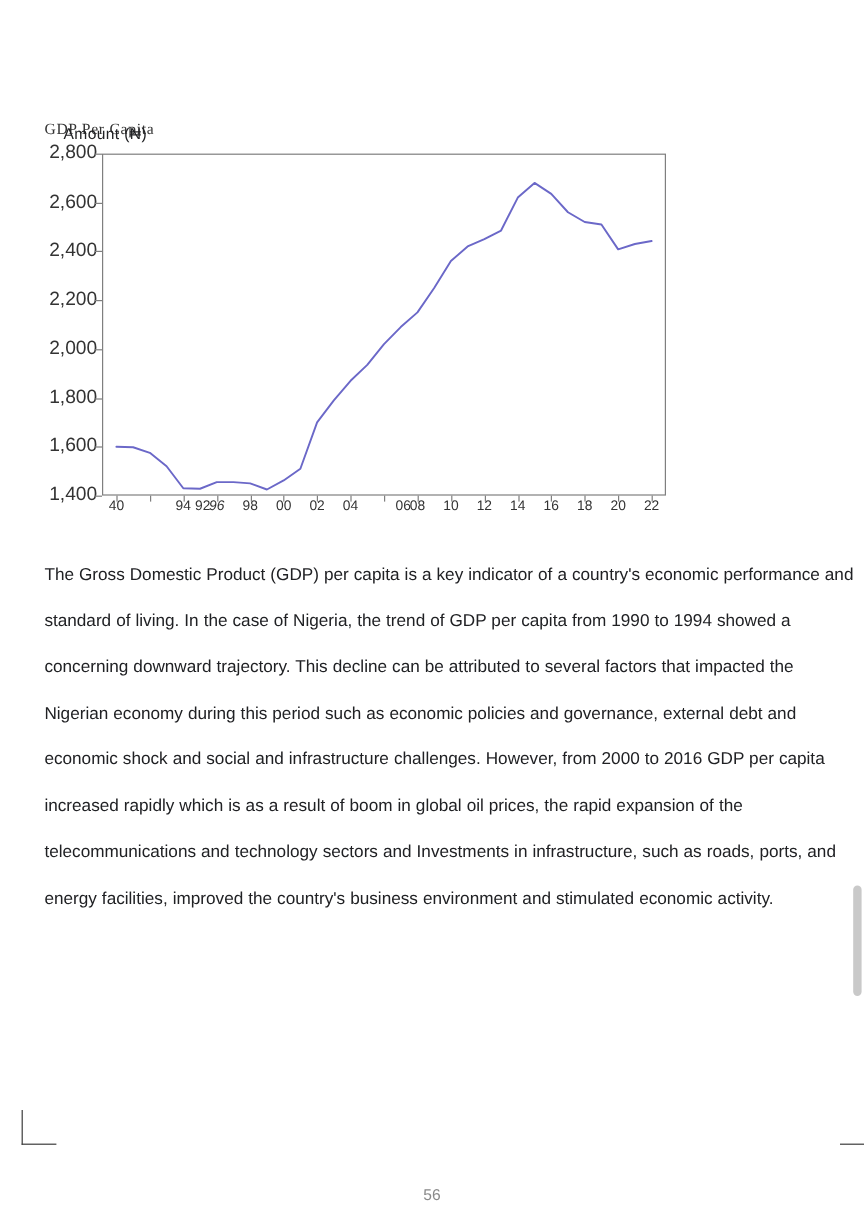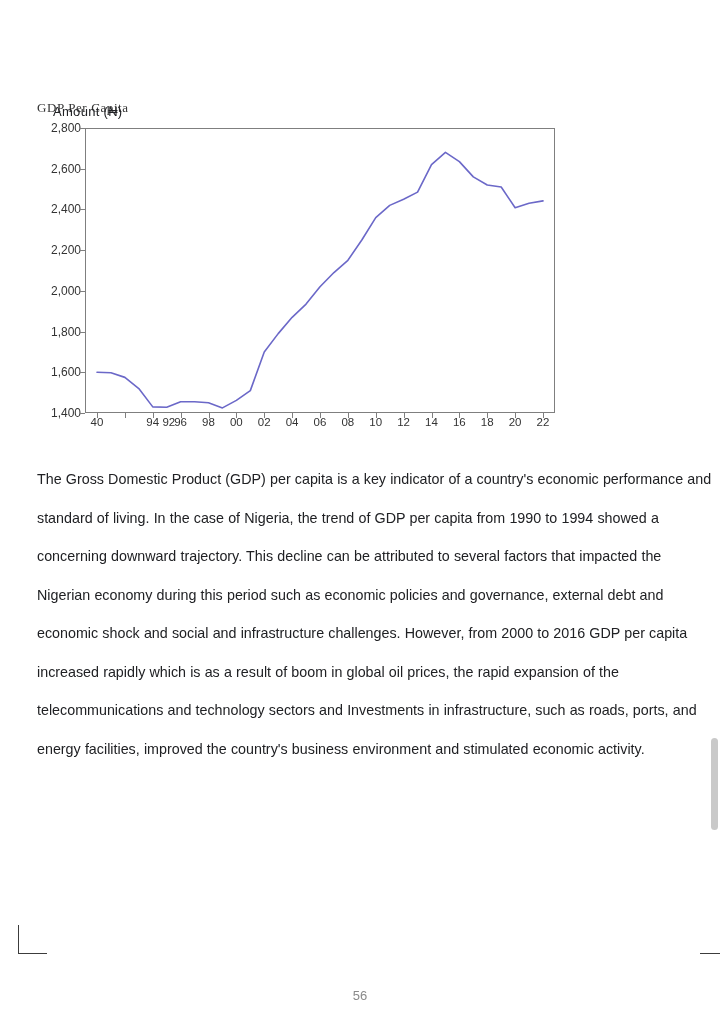--- a/index.html
+++ b/index.html
@@ -71,21 +71,21 @@
     height: 285px;
     border: 1px solid #7f7f7f;
     box-sizing: border-box;
     background: #ffffff;
   }
   .ylab {
     position: absolute;
     right: 486px;
     width: 44px;
     text-align: right;
-    font-size: 12px;
+    font-size: 16px;
     color: #333333;
     transform: translateY(-50%);
     white-space: nowrap;
   }
   .ytick {
     position: absolute;
     left: 42px;
     width: 6px;
     height: 1px;
     background: #7f7f7f;
@@ -194,31 +194,31 @@
           <div class="ylab" style="top: 0px;">2,800</div>
           <div class="ytick" style="top: 0px;"></div>
         </div>
       <div id="x-axis">
           <div class="xlab" style="left: 60px;">40</div>
           <div class="xtick" style="left: 60px;"></div>
           <div class="xlab" style="left: 87.875px; margin-left: 44px;">92</div>
           <div class="xtick" style="left: 87.875px;"></div>
           <div class="xlab" style="left: 115.75px;">94</div>
           <div class="xtick" style="left: 115.75px;"></div>
-          <div class="xlab" style="left: 143.625px;">96</div>
+          <div class="xlab" style="left: 143.625px; font-style: italic;">96</div>
           <div class="xtick" style="left: 143.625px;"></div>
           <div class="xlab" style="left: 171.5px;">98</div>
           <div class="xtick" style="left: 171.5px;"></div>
           <div class="xlab" style="left: 199.375px;">00</div>
           <div class="xtick" style="left: 199.375px;"></div>
           <div class="xlab" style="left: 227.25px;">02</div>
           <div class="xtick" style="left: 227.25px;"></div>
           <div class="xlab" style="left: 255.125px;">04</div>
           <div class="xtick" style="left: 255.125px;"></div>
-          <div class="xlab" style="left: 283px;">06</div>
+          <div class="xlab" style="left: 283px; padding-left: 32px;">06</div>
           <div class="xtick" style="left: 283px;"></div>
           <div class="xlab" style="left: 310.875px;">08</div>
           <div class="xtick" style="left: 310.875px;"></div>
           <div class="xlab" style="left: 338.75px;">10</div>
           <div class="xtick" style="left: 338.75px;"></div>
           <div class="xlab" style="left: 366.625px;">12</div>
           <div class="xtick" style="left: 366.625px;"></div>
           <div class="xlab" style="left: 394.5px;">14</div>
           <div class="xtick" style="left: 394.5px;"></div>
           <div class="xlab" style="left: 422.375px;">16</div>

